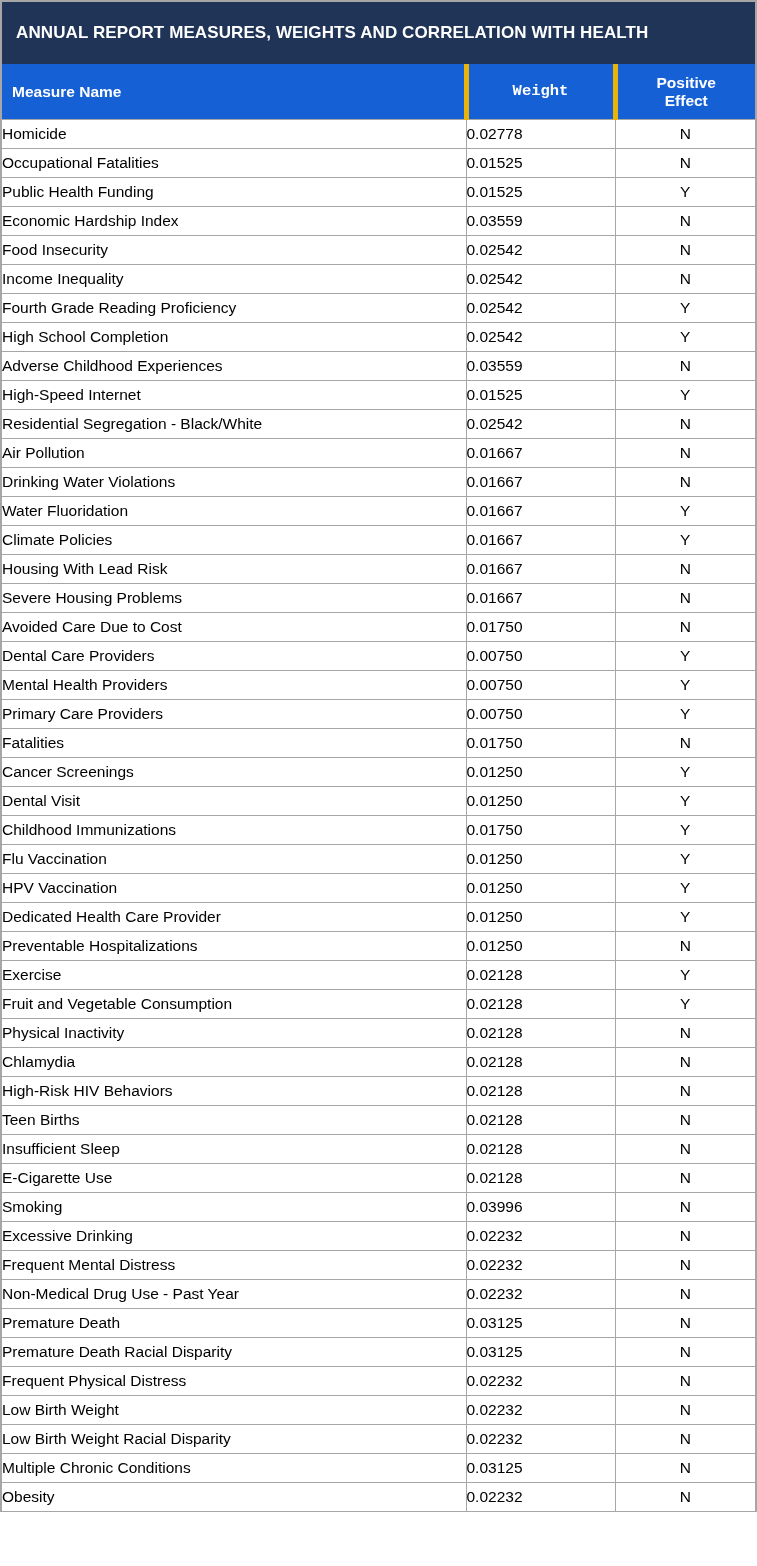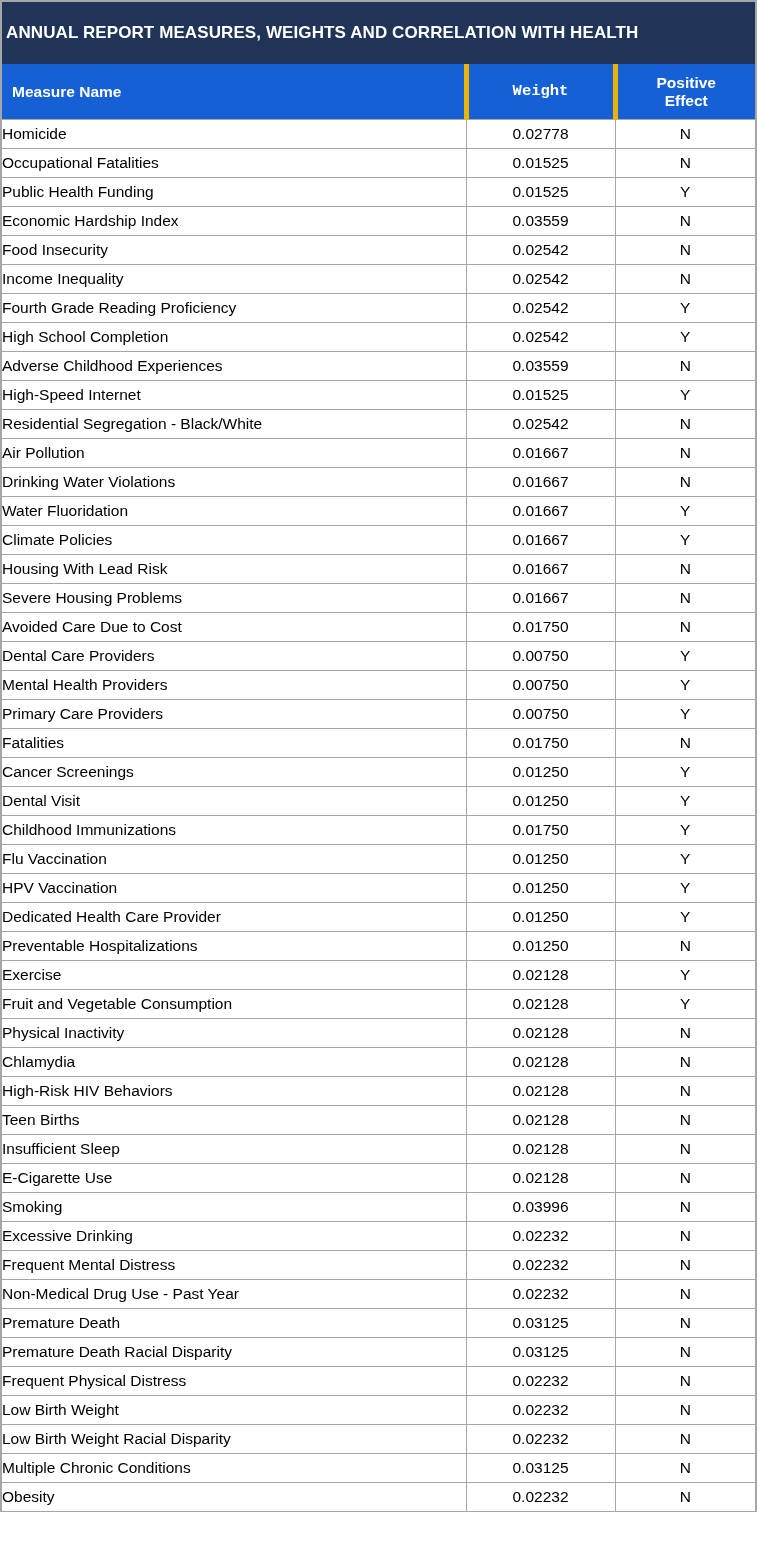--- a/index.html
+++ b/index.html
@@ -30,21 +30,21 @@
   col.c-effect { width: 140px; }
 
   
   tr.title-row th {
     background: #1f3456;
     color: #ffffff;
     font-size: 17px;
     font-weight: bold;
     text-align: left;
     letter-spacing: 0.1px;
-    padding: 17px 0 17px 4px;
+    padding: 17px 0 17px 14px;
     border: none;
     height: 28px;
     line-height: 1.1;
     white-space: nowrap;
   }
 
   
   tr.head-row th {
     background: #1560d5;
     color: #ffffff;
@@ -70,21 +70,21 @@
     background: #ffffff;
     border-bottom: 1px solid #a6a6a6;
     border-right: 1px solid #a6a6a6;
     padding: 0;
     line-height: 28px;
     overflow: hidden;
     white-space: nowrap;
   }
   table.report td:last-child { border-right: none; }
   td.d-name   { text-align: left;   padding-left: 8px; }
-  td.d-weight { text-align: center; }
+  td.d-weight { text-align: left; }
   td.d-effect { text-align: center; }
 </style>
 </head>
 <body>
 
 <div id="table-wrap">
   <table class="report">
     <colgroup>
       <col class="c-name">
       <col class="c-weight">

